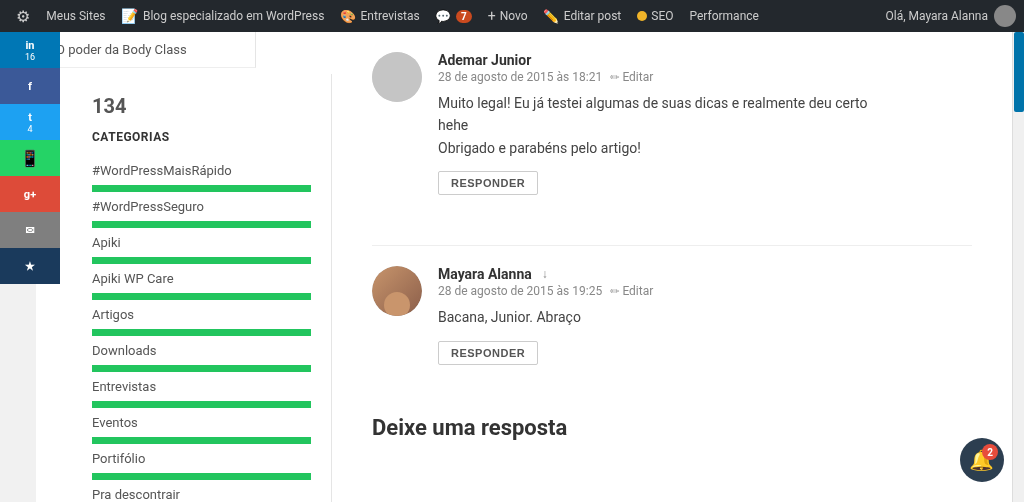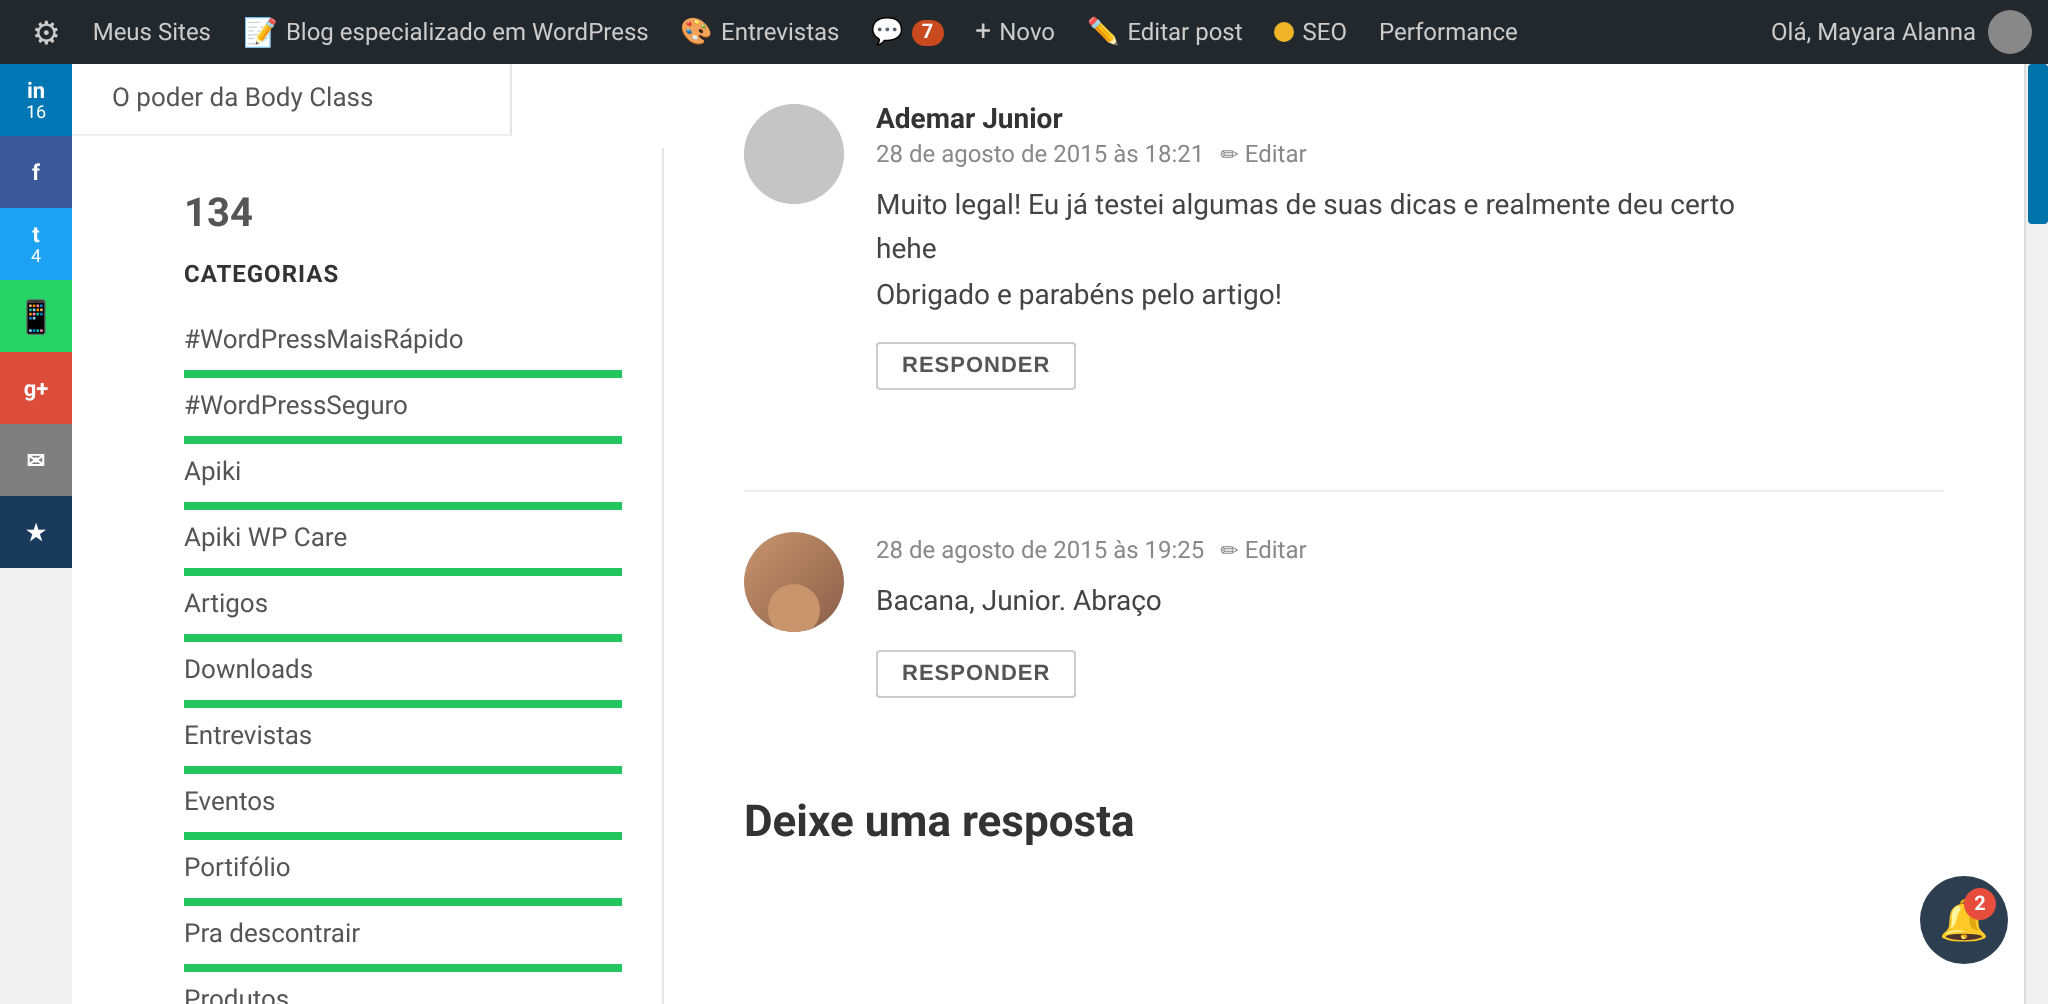--- a/index.html
+++ b/index.html
@@ -49,21 +49,21 @@
       width: 36px;
       background: transparent;
       display: flex;
       flex-direction: column;
       position: fixed;
       left: 0;
       top: 32px;
       z-index: 100;
     }
     .social-item {
-      width: 36px;
+      width: 60px;
       height: 36px;
       display: flex;
       align-items: center;
       justify-content: center;
       color: #fff;
       font-size: 11px;
       font-weight: bold;
       cursor: pointer;
       position: relative;
       flex-direction: column;
@@ -98,21 +98,21 @@
     .categories-heading {
       font-size: 12px;
       font-weight: bold;
       text-transform: uppercase;
       color: #333;
       margin-bottom: 12px;
       letter-spacing: 0.5px;
     }
     .category-list { list-style: none; }
     .category-item {
-      border-bottom: 4px solid #22c55e;
+      border-bottom: 7px solid #22c55e;
       padding: 7px 0;
       font-size: 13px;
       color: #555;
       cursor: pointer;
     }
 
     
     .main-content {
       flex: 1;
       padding: 20px 40px;
@@ -381,20 +381,24 @@
 
     <hr class="comment-divider">
 
     <div class="comment-block comment-block-reply">
       <div class="comment-avatar">
         <div style="width:50px;height:50px;border-radius:50%;background:linear-gradient(135deg,#c8956c,#8b5e4a);overflow:hidden;display:flex;align-items:flex-end;justify-content:center;">
           <div style="width:26px;height:26px;border-radius:50%;background:#c9956c;margin-bottom:-2px;"></div>
         </div>
       </div>
       <div class="comment-body">
+        <div style="display:flex; align-items:center; gap:6px;">
+          <span class="comment-author-name">Mayara Alanna</span>
+          <span class="comment-author-admin">↓</span>
+        </div>
         <div class="comment-meta">
           <span>28 de agosto de 2015 às 19:25</span>
           <span class="comment-edit-link">
             <span style="font-size:11px;">✏</span>
             <span>Editar</span>
           </span>
         </div>
         <div class="comment-text">
           <span>Bacana, Junior. Abraço</span>
         </div>

